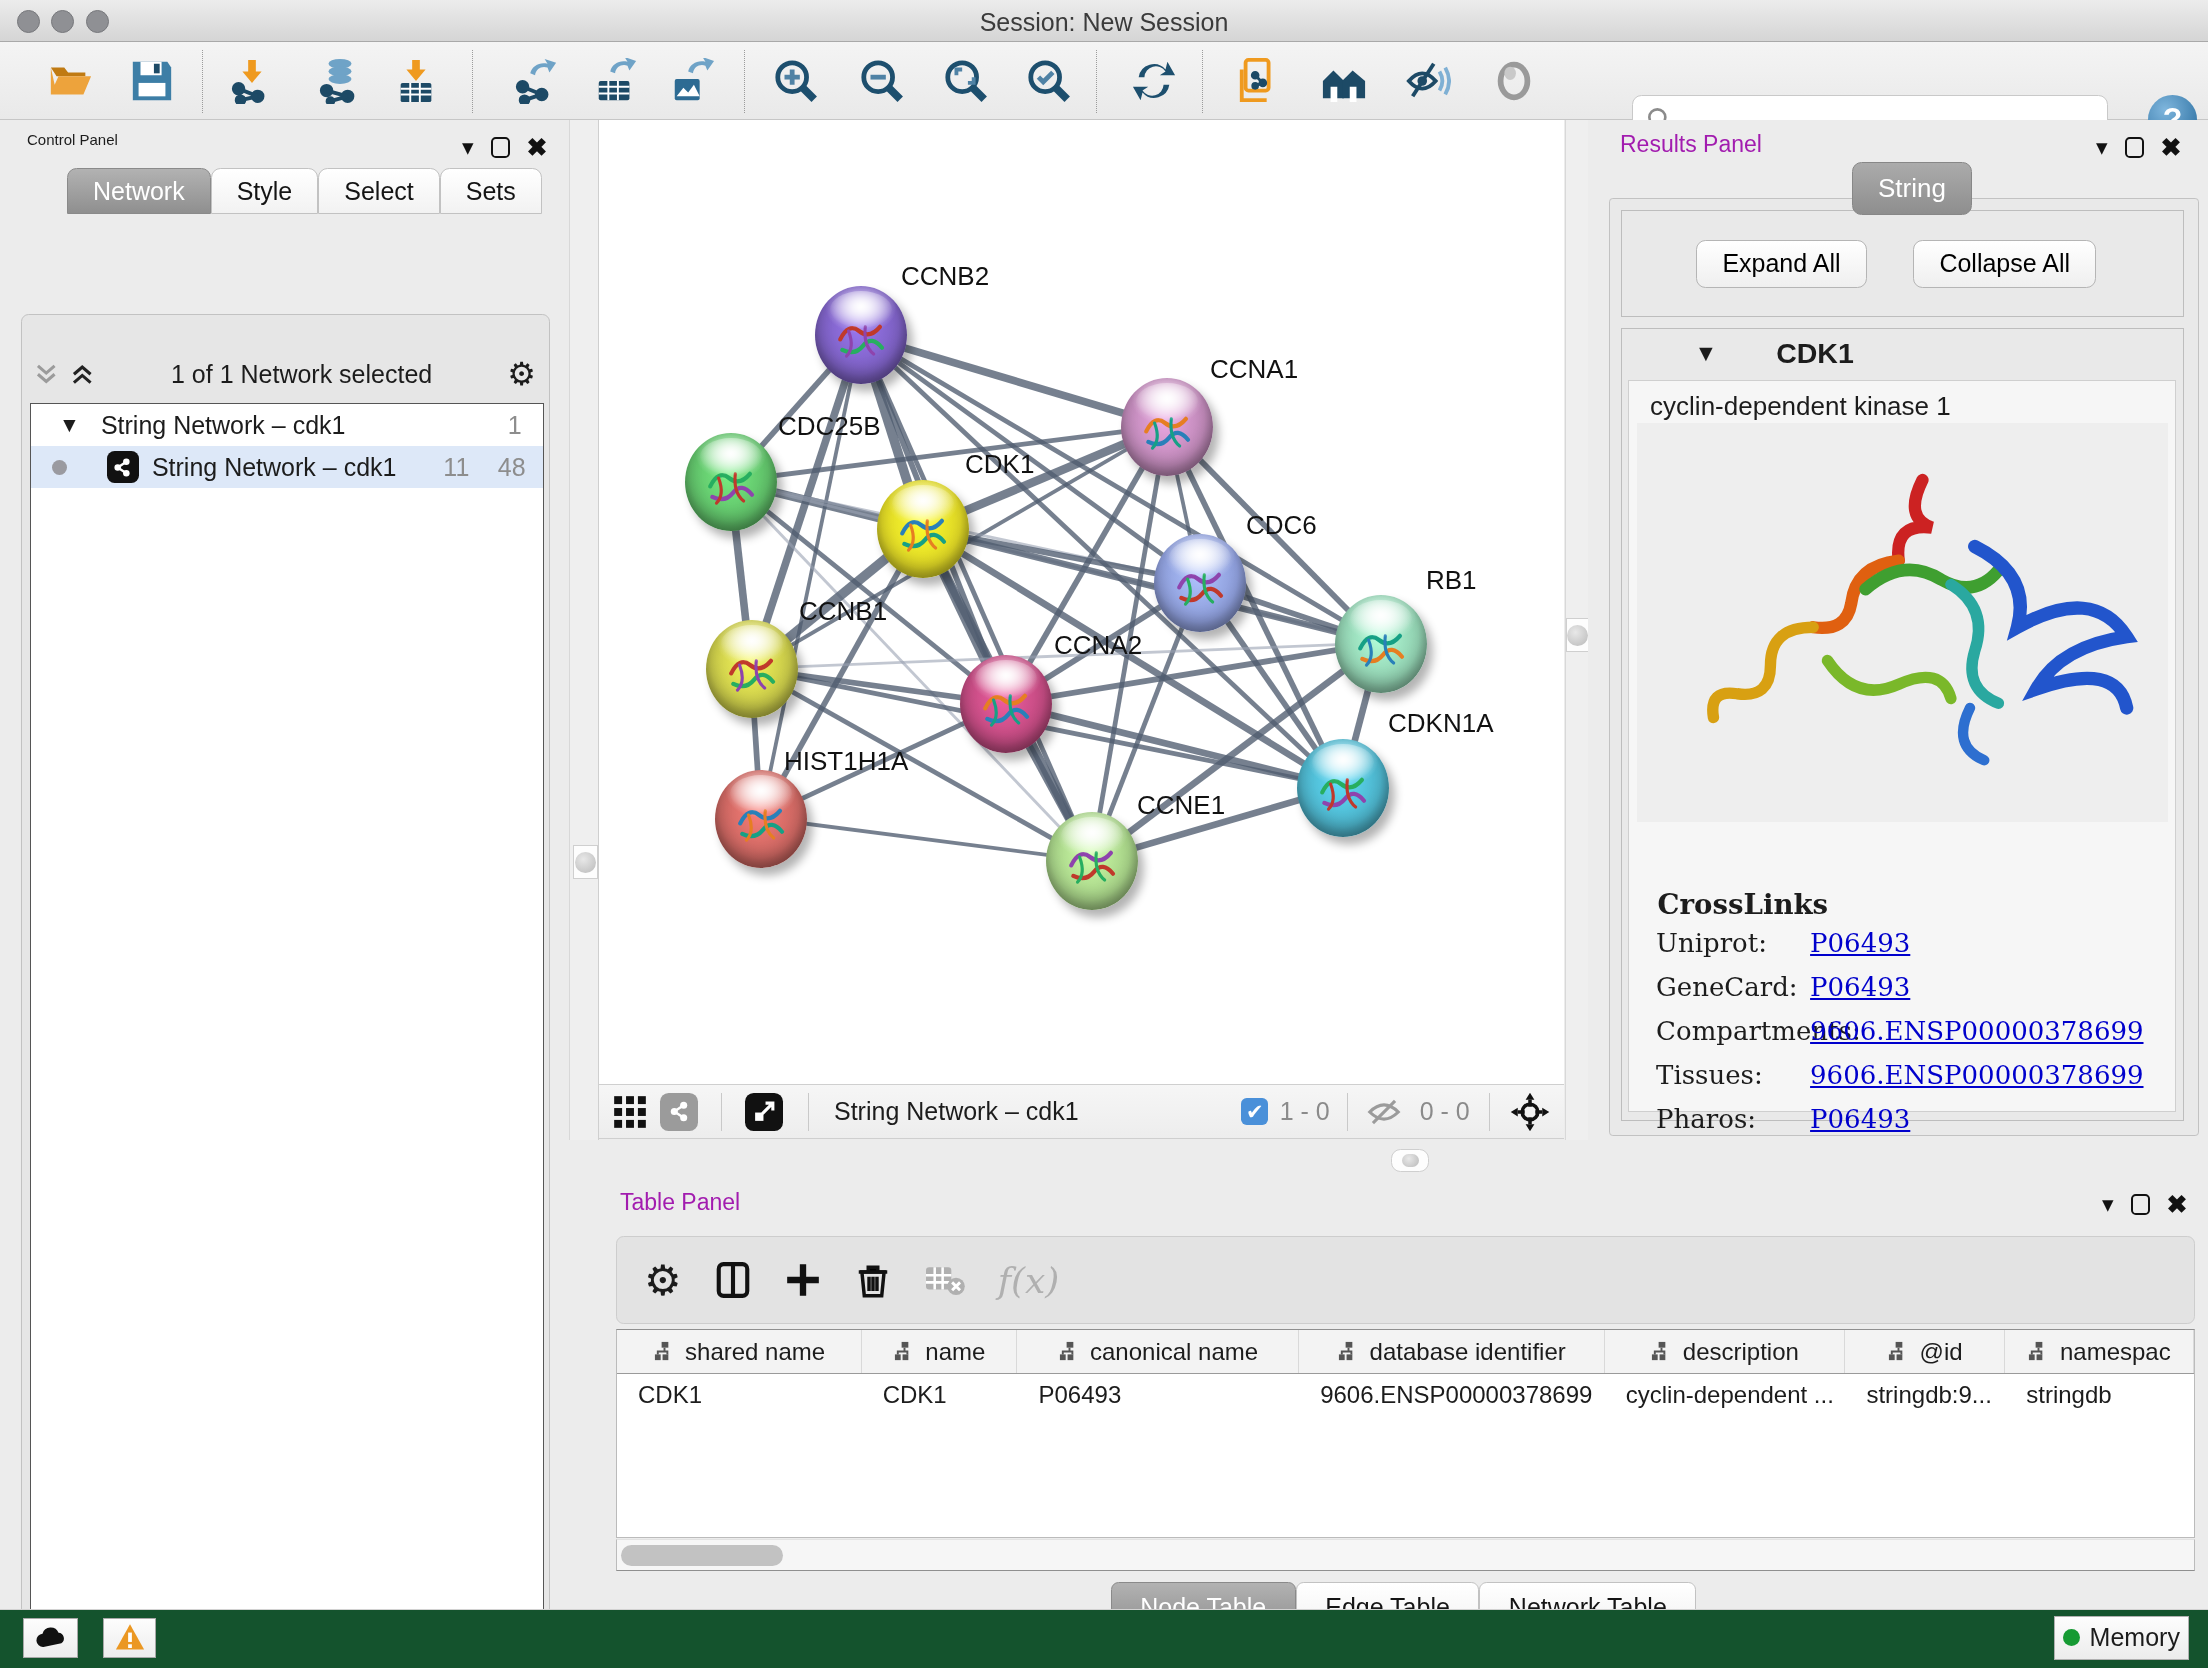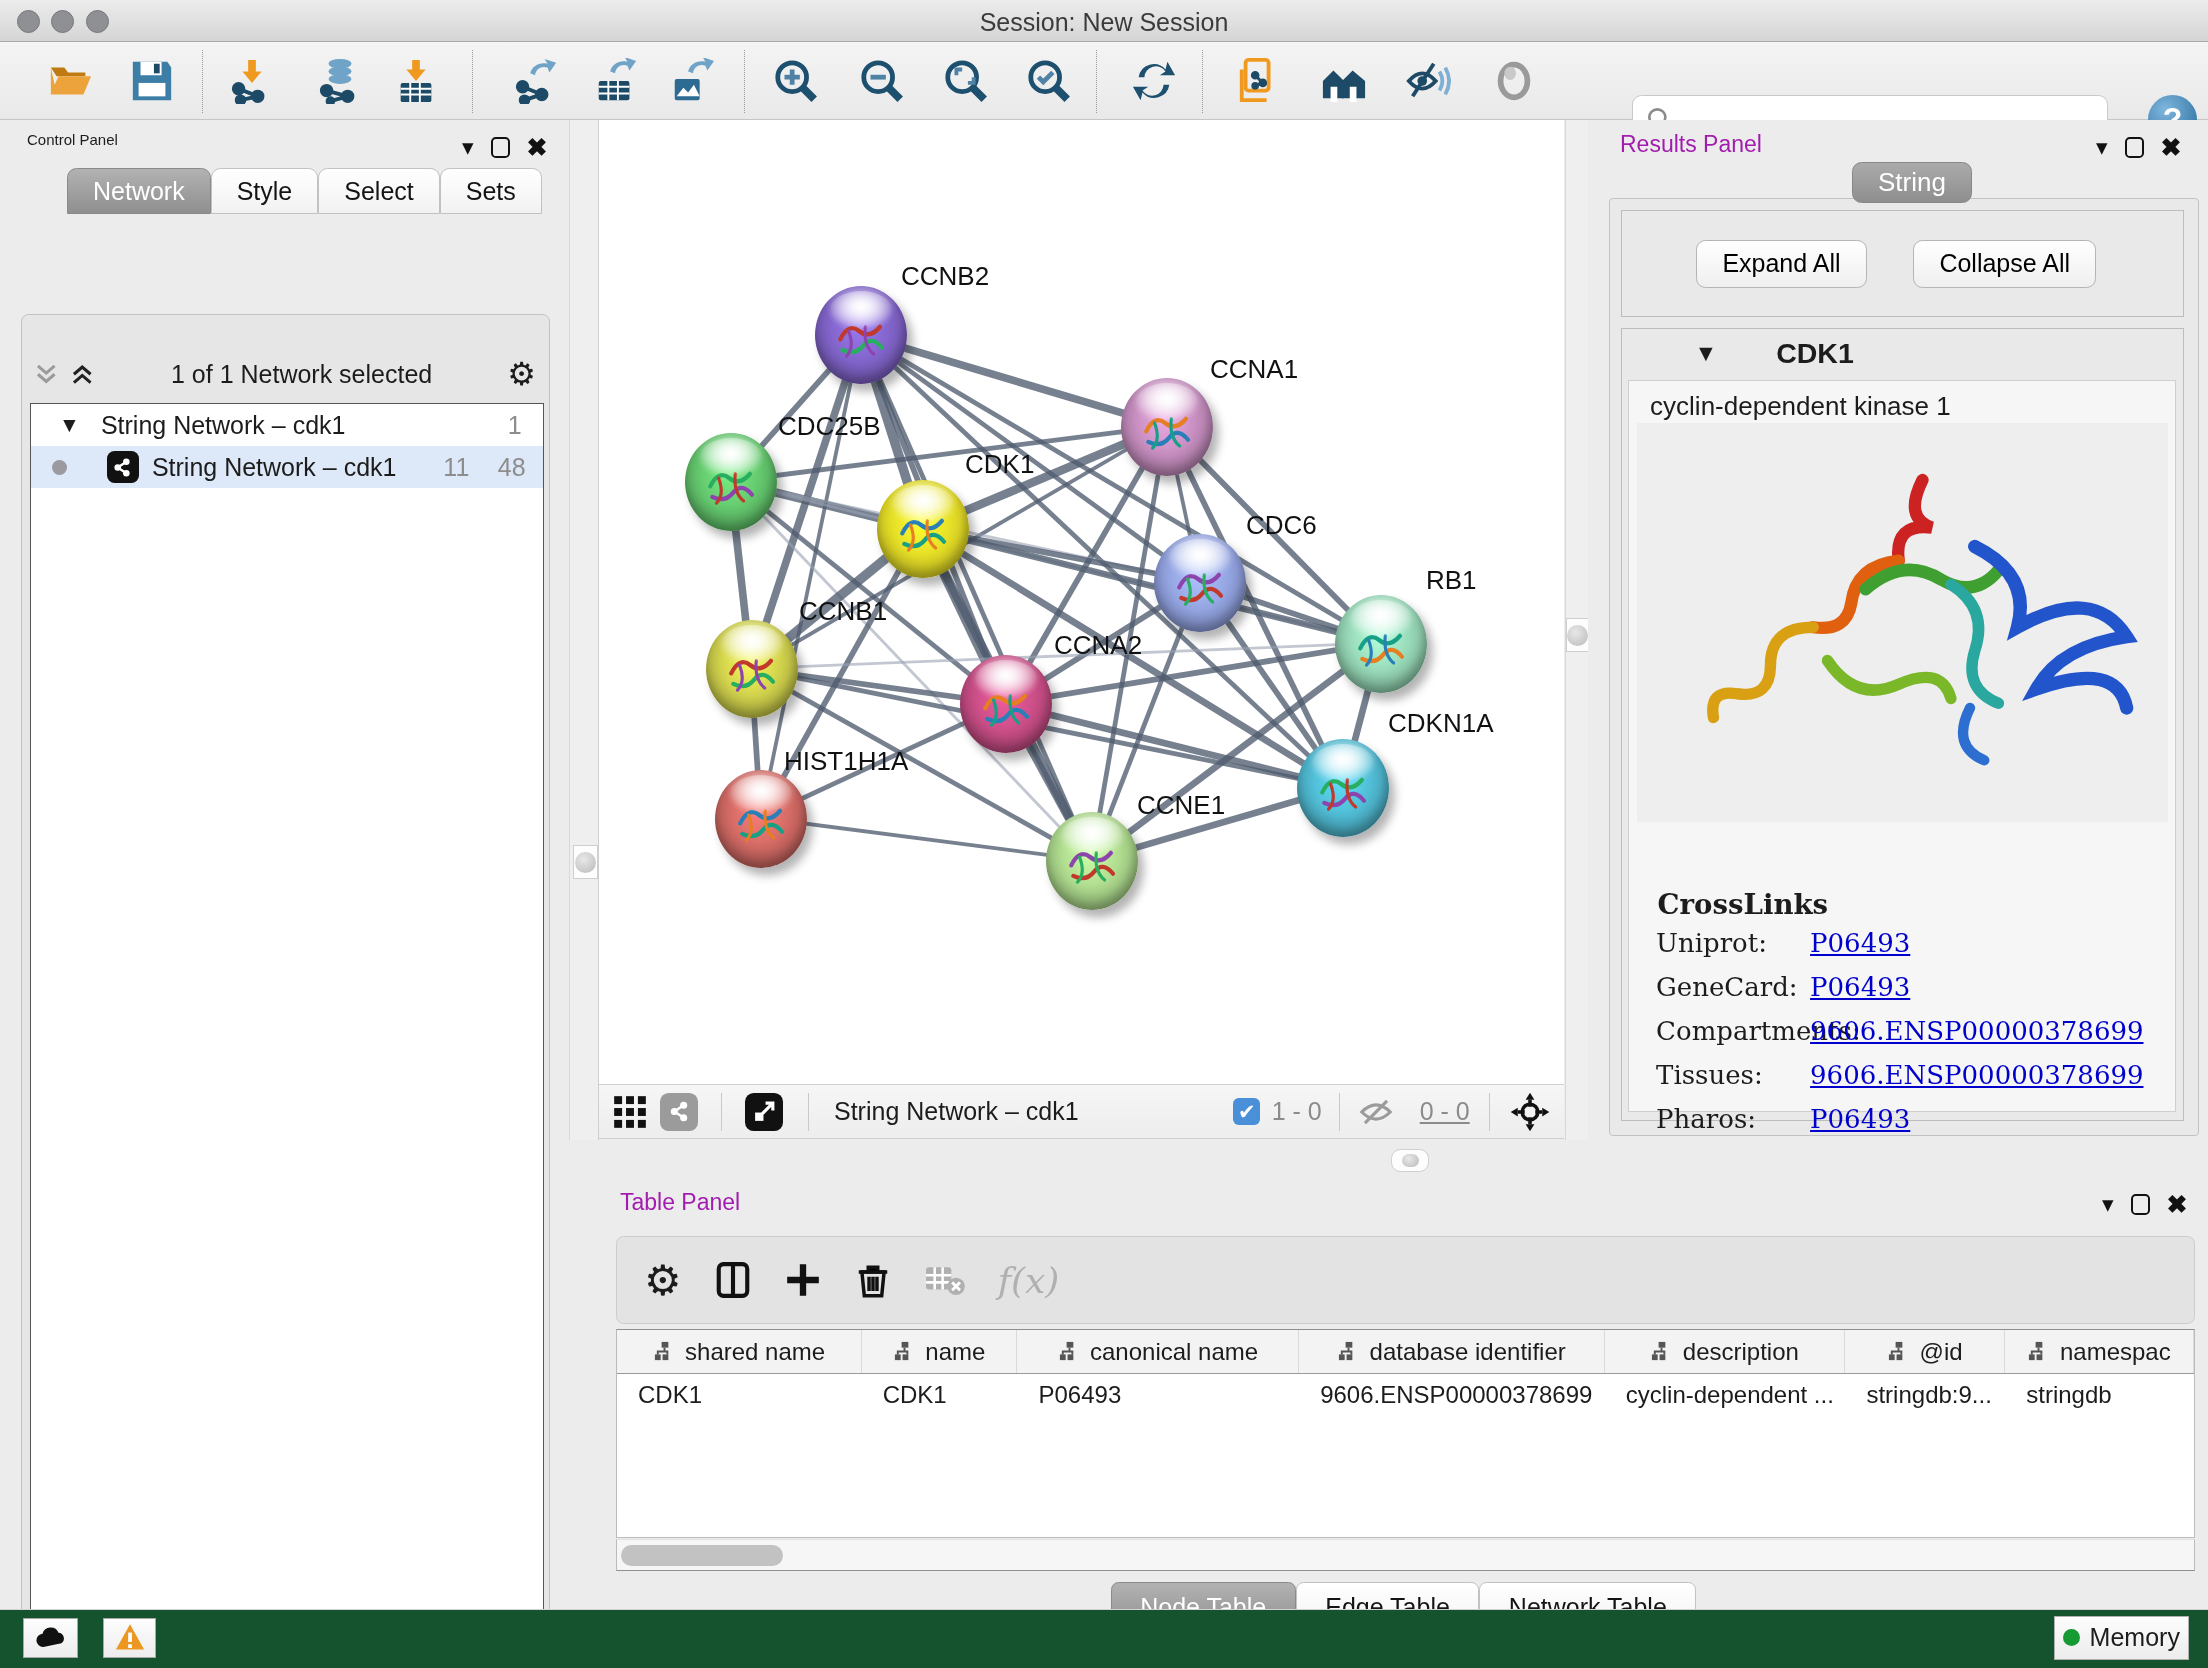--- a/index.html
+++ b/index.html
@@ -72,21 +72,21 @@
   .dark-badge { width:38px; height:38px; border-radius:8.6px; background:#111;
     display:flex; align-items:center; justify-content:center; }
   .gray-badge { width:38px; height:38px; border-radius:8.6px; background:#9b9b9b;
     display:flex; align-items:center; justify-content:center; }
   .net-stat { color:#8b8b8b; font-size:25px; }
   #net-check { width:27px; height:27px; background:#4a90d9; border-radius:5.7px; color:#fff;
     font-size:21px; display:flex; align-items:center; justify-content:center; }
 
   
   #results-panel { left:1588px; top:120px; width:620px; height:1060px; background:#ececec; }
-  #rp-tab { left:264px; top:42px; padding:4px 25px; background:linear-gradient(#ababab,#8e8e8e);
+  #rp-tab { left:264px; top:42px; padding:10px 25px; background:linear-gradient(#ababab,#8e8e8e);
     border:1px solid #878787; border-radius:9.5px; color:#fff; font-size:26px; z-index:3; }
   #rp-outer { left:21px; top:78px; width:590px; height:938px; background:#e9e9e9;
     border:1.9px solid #c2c2c2; border-radius:3.8px; }
   #rp-btnbox { left:11.4px; top:11.4px; width:563px; height:107px; border:1.9px solid #bdbdbd; }
   .rp-btn { border:1.9px solid #b5b5b5; border-radius:9.5px; background:linear-gradient(#ffffff,#efefef);
     font-size:25px; padding:8.6px 25px; }
   #rp-main { left:11.4px; top:129px; width:563px; height:793px; border:1.9px solid #bdbdbd; }
   #rp-entry-head { height:49px; display:flex; align-items:center; }
   #rp-content { position:absolute; left:5.7px; top:51px; width:548px; height:732px; background:#f6f6f6; border:1px solid #cfcfcf; }
   #rp-protein { position:absolute; left:7.6px; top:42px; width:531px; height:399px; background:#eeeeee; }
@@ -554,21 +554,21 @@
   <div class="vline" style="margin:0 25px;"></div>
   <span style="font-size:25px;">String Network – cdk1</span>
   <span style="margin-left:auto;"></span>
   <span id="net-check">✔</span>
   <span class="net-stat" style="margin-left:11.4px;">1 - 0</span>
   <div class="vline" style="margin:0 17px;"></div>
   <svg width="38" height="38" viewBox="0 0 48 48">
       <path d="M6 24q18-18 36 0q-18 18-36 0z" fill="none" stroke="#9b9b9b" stroke-width="4"></path>
       <path d="M10 38L38 10" stroke="#9b9b9b" stroke-width="4"></path>
     </svg>
-  <span class="net-stat" style="margin-left:25px;text-decoration:underline;">0 - 0</span>
+  <span class="net-stat" style="margin-left:17px;">0 - 0</span>
   <div class="vline" style="margin:0 19px;"></div>
   <svg width="42" height="42" viewBox="0 0 48 48" style="margin-right:13.3px;">
       <circle cx="24" cy="24" r="9" fill="none" stroke="#111" stroke-width="4"></circle>
       <path d="M24 2l5 8h-10zM24 46l5-8h-10zM2 24l8-5v10zM46 24l-8-5v10z" fill="#111"></path>
       <path d="M24 10v8M24 30v8M10 24h8M30 24h8" stroke="#111" stroke-width="4"></path>
     </svg>
 </div>
 
 <div id="results-panel" class="abs">
   <span class="abs panel-title" style="left:32px; top:11.4px;">Results Panel</span>

